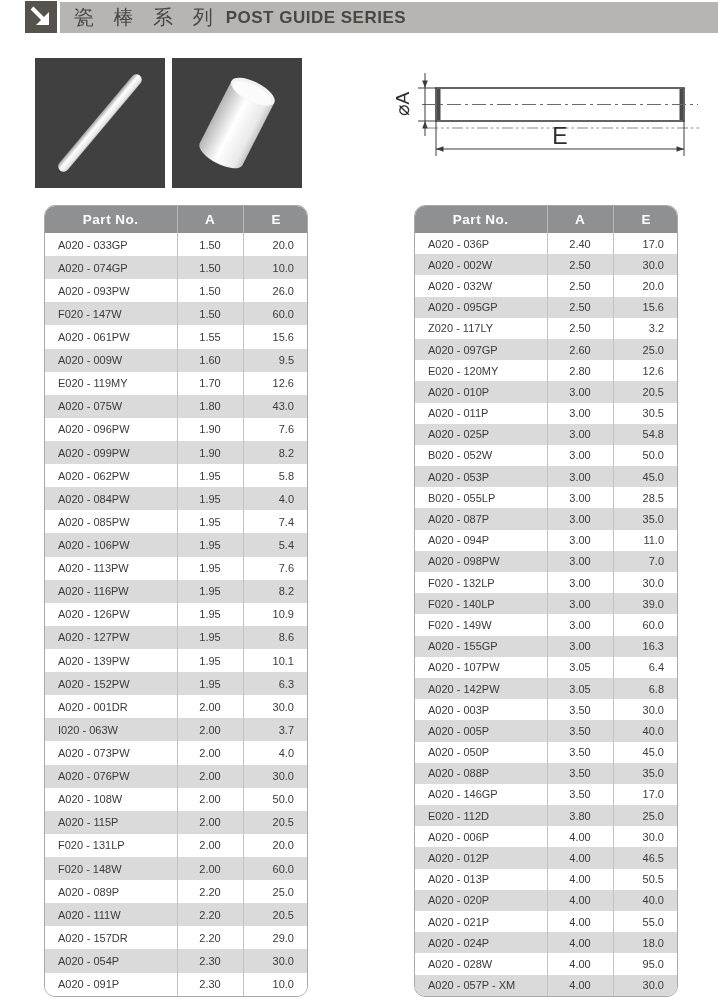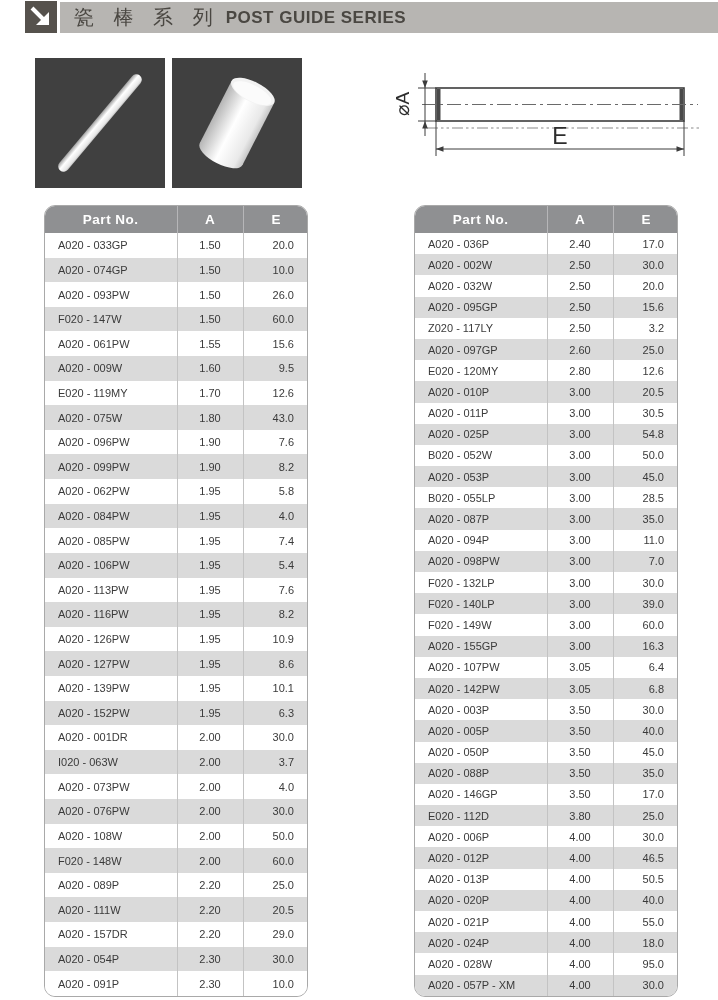--- a/index.html
+++ b/index.html
@@ -254,20 +254,30 @@
             <td class="part">A020 - 076PW</td>
             <td class="a">2.00</td>
             <td class="e">30.0</td>
           </tr>
           <tr>
             <td class="part">A020 - 108W</td>
             <td class="a">2.00</td>
             <td class="e">50.0</td>
           </tr>
           <tr>
+            <td class="part">A020 - 115P</td>
+            <td class="a">2.00</td>
+            <td class="e">20.5</td>
+          </tr>
+          <tr>
+            <td class="part">F020 - 131LP</td>
+            <td class="a">2.00</td>
+            <td class="e">20.0</td>
+          </tr>
+          <tr>
             <td class="part">F020 - 148W</td>
             <td class="a">2.00</td>
             <td class="e">60.0</td>
           </tr>
           <tr>
             <td class="part">A020 - 089P</td>
             <td class="a">2.20</td>
             <td class="e">25.0</td>
           </tr>
           <tr>

